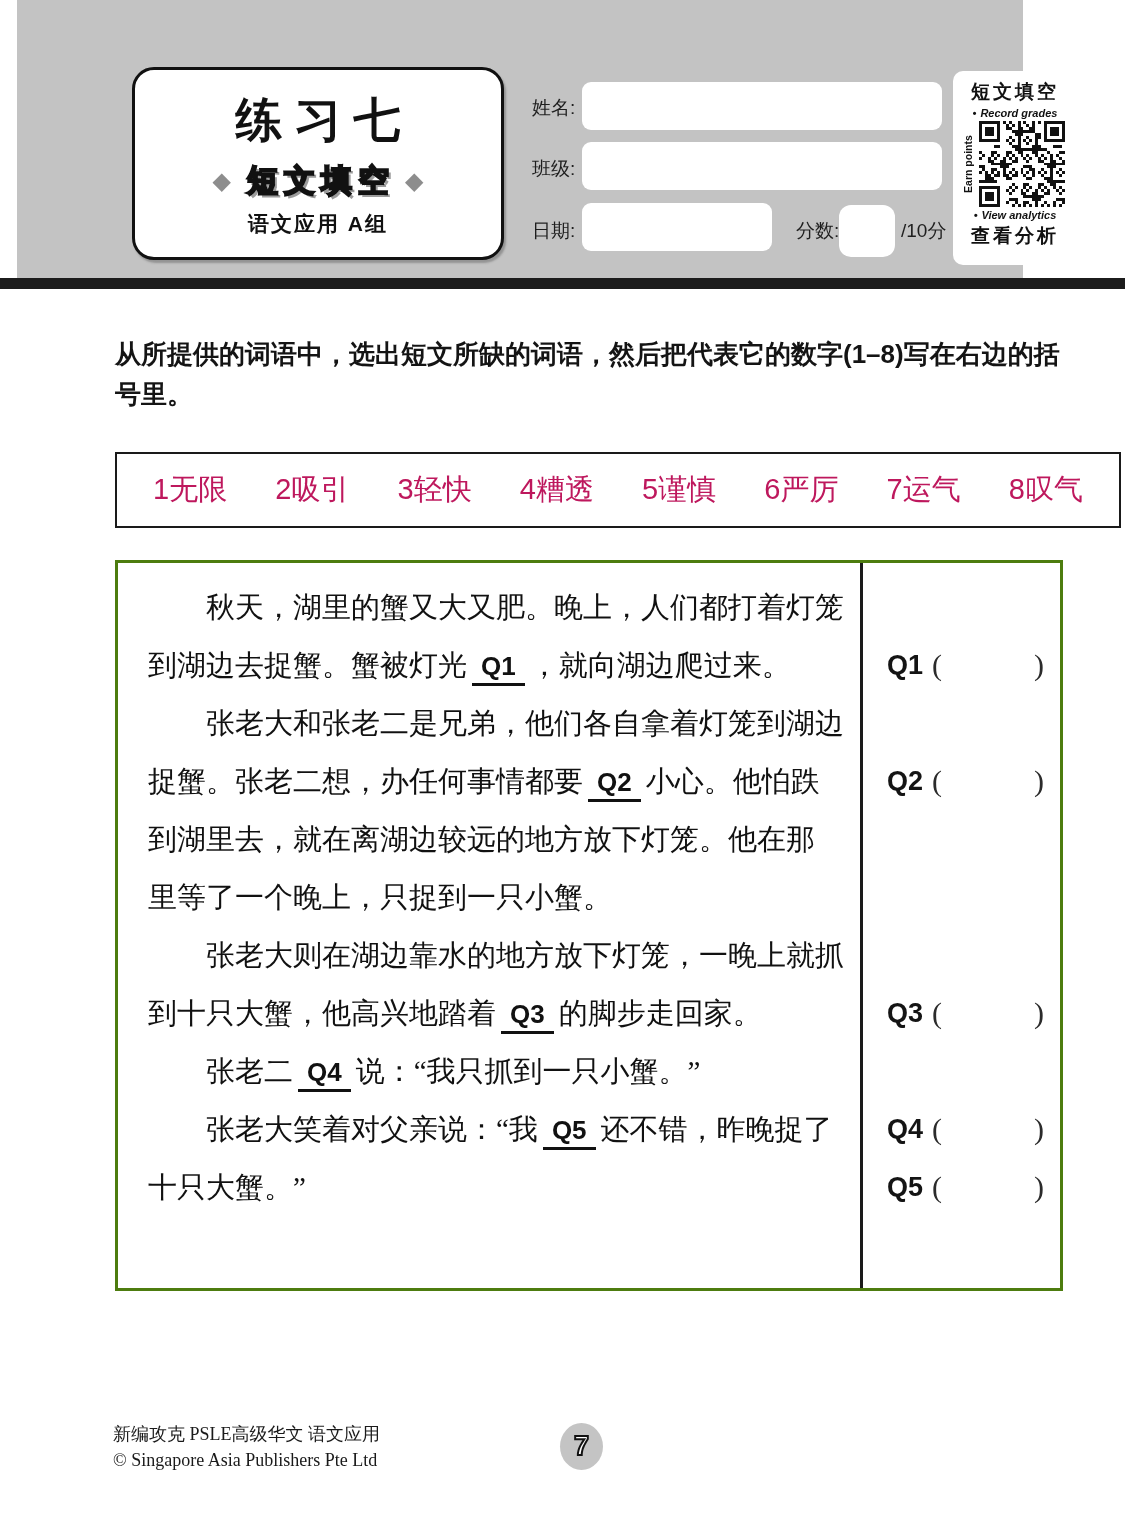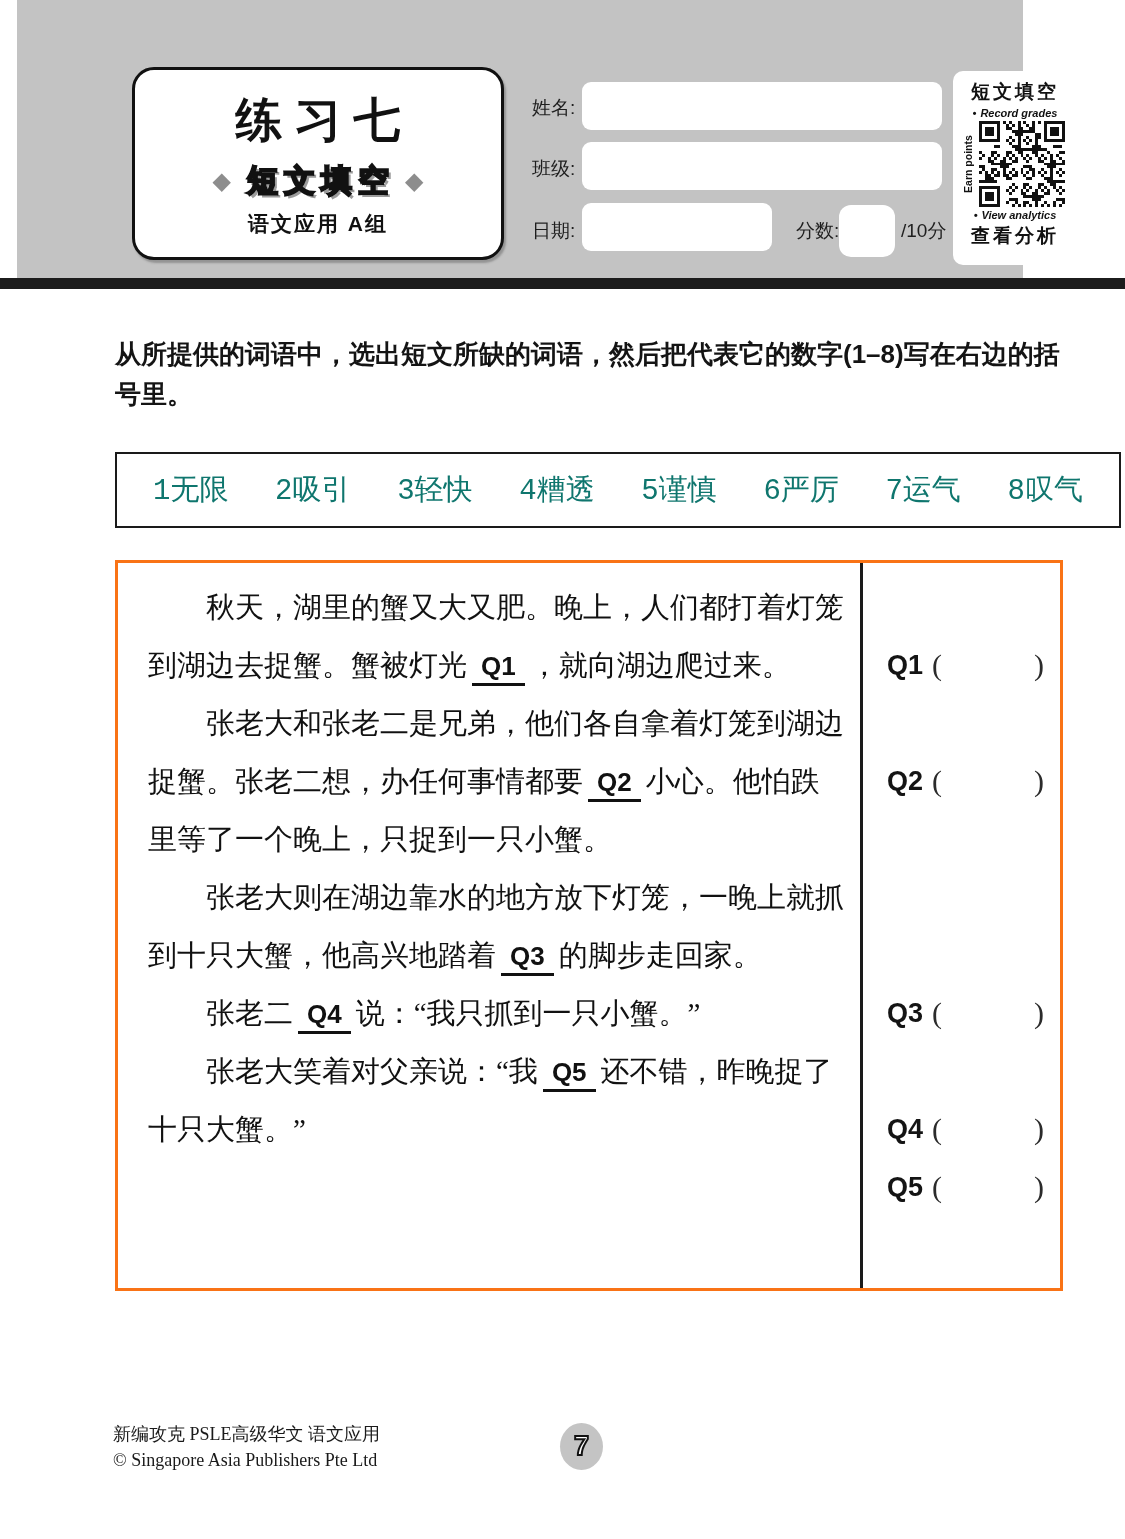--- a/index.html
+++ b/index.html
@@ -60,28 +60,28 @@
     font-size:10.5px; font-weight:700; transform:rotate(-90deg); color:#111; white-space:nowrap;
   }
 
   
   .instructions{ position:absolute; left:115px; top:334px; width:960px; font-size:26px; line-height:40px; font-weight:600; color:#141414; }
 
   
   .word-bank{
     position:absolute; left:115px; top:452px; width:1006px; height:76px;
     border:2px solid #1a1a1a; display:flex; align-items:center; justify-content:space-between;
-    padding:0 36px; font-family:Liberation Mono, monospace; font-size:29px; color:#0f766e;
+    padding:0 36px; font-family:Liberation Sans, sans-serif; font-size:29px; color:#be185d;
   }
   .wb-item{ white-space:nowrap; }
 
   
   .passage-box{
     position:absolute; left:115px; top:560px; width:948px; height:731px;
-    border:3px solid #f97316; display:flex;
+    border:3px solid #4d7c0f; display:flex;
   }
   .passage-cell{
     flex:1; padding:15px 20px 0 30px; font-family:var(--serif);
     font-size:29px; line-height:58px; color:#111; overflow:hidden;
   }
   .p-line{ white-space:nowrap; }
   .p-line.indent{ padding-left:58px; }
   .blank{
     display:inline-block; font-family:var(--sans); font-weight:700; font-size:26px;
     border-bottom:3px solid #111; padding:0 9px; margin:0 5px; line-height:34px;
@@ -436,20 +436,21 @@
     <span class="wb-item">7运气</span>
     <span class="wb-item">8叹气</span>
   </div>
 
 <div class="passage-box">
   <div class="passage-cell" id="passage-cell">
       <div class="p-line indent"><span>秋天，湖里的蟹又大又肥。晚上，人们都打着灯笼</span></div>
       <div class="p-line"><span>到湖边去捉蟹。蟹被灯光</span><span class="blank">Q1</span><span>，就向湖边爬过来。</span></div>
       <div class="p-line indent"><span>张老大和张老二是兄弟，他们各自拿着灯笼到湖边</span></div>
       <div class="p-line"><span>捉蟹。张老二想，办任何事情都要</span><span class="blank">Q2</span><span>小心。他怕跌</span></div>
+      <div class="p-line"><span>到湖里去，就在离湖边较远的地方放下灯笼。他在那</span></div>
       <div class="p-line"><span>里等了一个晚上，只捉到一只小蟹。</span></div>
       <div class="p-line indent"><span>张老大则在湖边靠水的地方放下灯笼，一晚上就抓</span></div>
       <div class="p-line"><span>到十只大蟹，他高兴地踏着</span><span class="blank">Q3</span><span>的脚步走回家。</span></div>
       <div class="p-line indent"><span>张老二</span><span class="blank">Q4</span><span>说：“我只抓到一只小蟹。”</span></div>
       <div class="p-line indent"><span>张老大笑着对父亲说：“我</span><span class="blank">Q5</span><span>还不错，昨晚捉了</span></div>
       <div class="p-line"><span>十只大蟹。”</span></div>
     </div>
   <div class="answer-col" id="answer-col">
       <div class="answer-row" style="top: 73px;">
         <span class="q-label">Q1</span>

